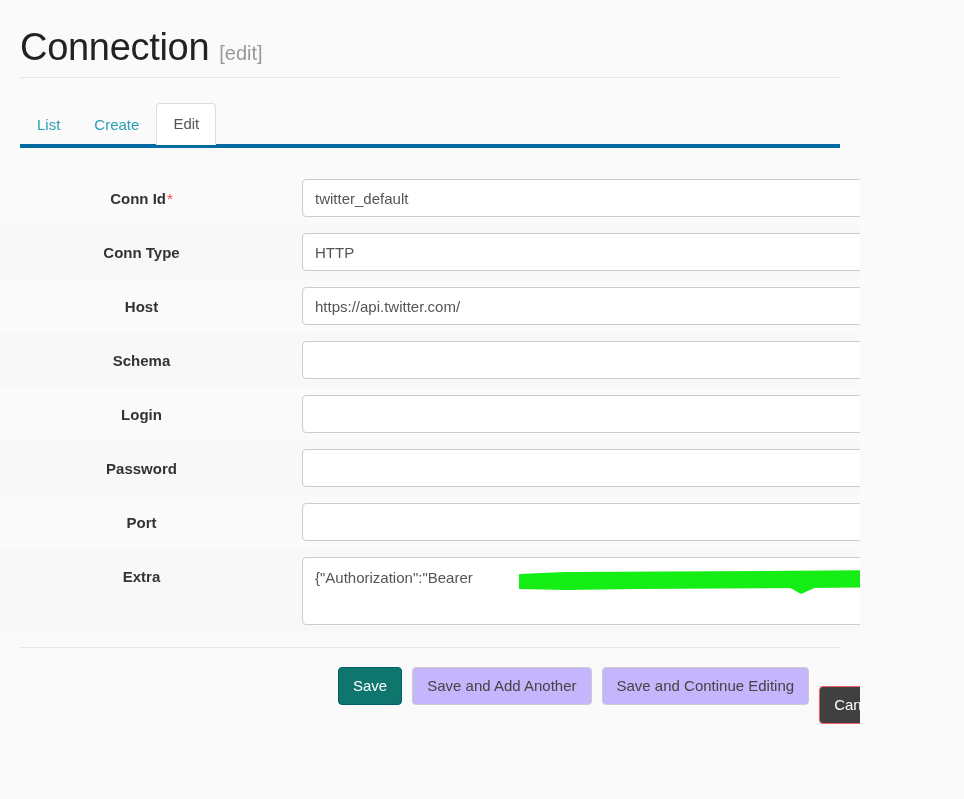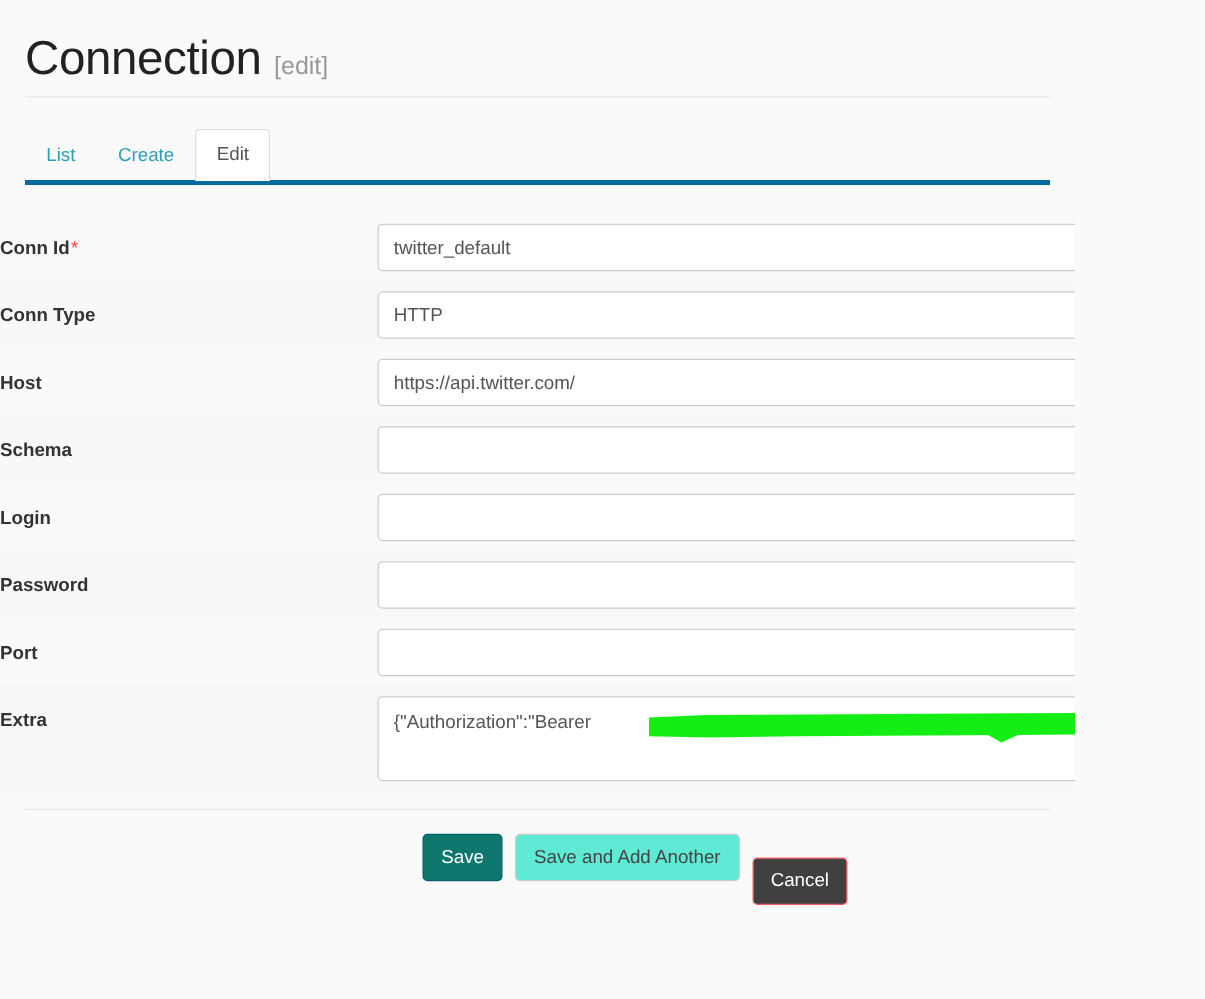--- a/index.html
+++ b/index.html
@@ -88,21 +88,21 @@
     display: flex;
     align-items: flex-start;
     padding: 8px 0;
     min-height: 53px;
   }
   .form-row.stripe { background: #f8f8f8; }
 
   .form-label {
     width: 302px;
     flex: 0 0 302px;
-    text-align: left;
+    text-align: center;
     padding-right: 19px;
     padding-top: 10px;
     font-size: 15px;
     font-weight: bold;
     color: #333;
     line-height: 20px;
     white-space: nowrap;
   }
   .req-star {
     color: #f44;
@@ -167,21 +167,21 @@
     cursor: pointer;
     white-space: nowrap;
     height: 38px;
   }
   .btn-primary {
     background: #0f766e;
     border-color: #005f6b;
     color: #fff;
   }
   .btn-default {
-    background: #5eead4;
+    background: #c4b5fd;
     border-color: #ccc;
     color: #444;
   }
   .btn-danger {
     background: #404040;
     border-color: #fa5a62;
     color: #fff;
     margin-top: 19px;
   }
 </style>
@@ -256,16 +256,17 @@
             <path d="M0,6 L46,4 L404,2 L404,19 L290,20 L120,21 L48,22 L0,21 Z" fill="#15ee15"></path>
             <path d="M268,18 L300,18 L282,26 Z" fill="#15ee15"></path>
           </svg>
         </div>
       </div>
     </form>
 
   <div class="form-footer" id="form-footer">
       <button type="button" class="btn btn-primary">Save</button>
       <button type="button" class="btn btn-default">Save and Add Another</button>
+      <button type="button" class="btn btn-default">Save and Continue Editing</button>
       <button type="button" class="btn btn-danger">Cancel</button>
     </div>
 
 </div>
 
 </body></html>

